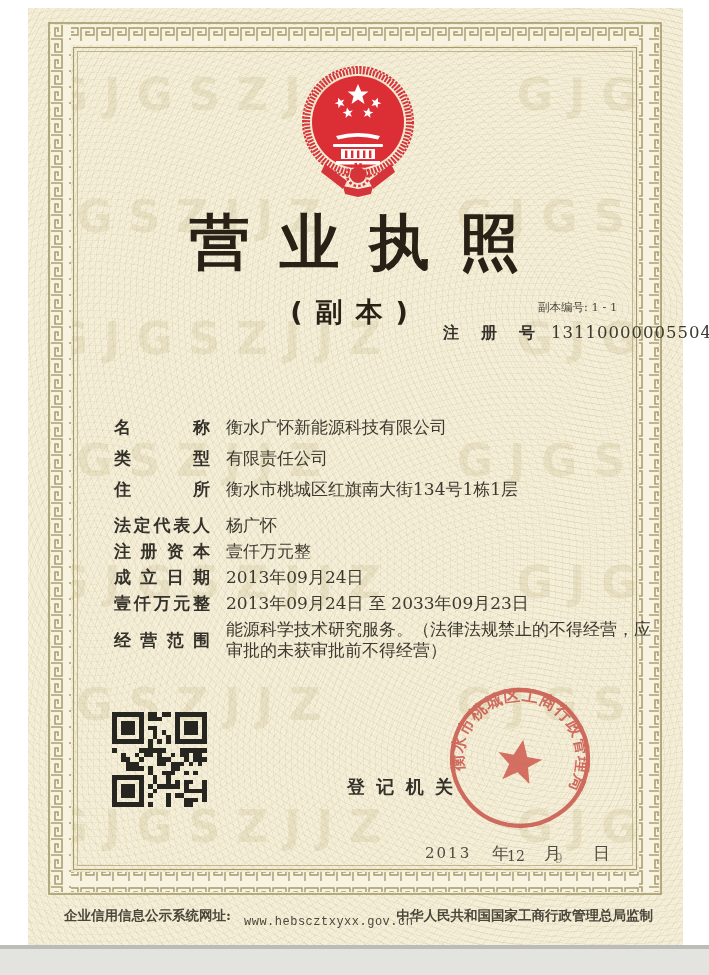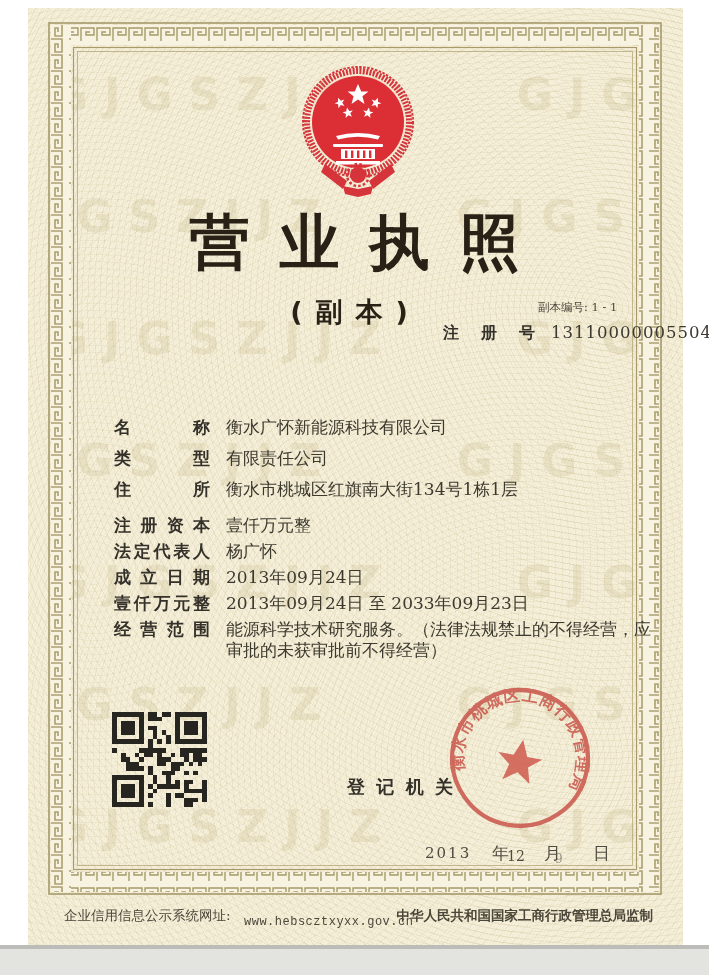--- a/index.html
+++ b/index.html
@@ -24,39 +24,39 @@
   .subtitle{position:absolute;left:0;top:294px;width:709px;text-align:center;font-size:27px;font-weight:bold;
          letter-spacing:13px;padding-left:2px;box-sizing:border-box;color:#292016;
          font-family:"DejaVu Sans","Liberation Sans",sans-serif;}
   .copy-no{position:absolute;left:538px;top:300px;font-size:11.5px;color:#4a463c;white-space:pre;}
   .reg-line{position:absolute;left:405px;top:323px;display:flex;font-size:16px;}
   .reg-label{width:92px;font-weight:600;text-align:justify;text-align-last:justify;color:#34312a;margin-left:38px;}
   .reg-no{margin-left:16px;font-size:16.5px;letter-spacing:1px;color:#3c392f;}
   .rows{position:absolute;left:114px;}
   .rows-1{top:417px;}
   .rows-2{top:515px;}
-  .row{display:flex;align-items:flex-start;}
+  .row{display:flex;align-items:center;}
   .rows-1 .row{margin-bottom:10px;}
   .rows-2 .row{margin-bottom:5px;}
   .lab{width:96px;flex:none;font-weight:600;font-size:17px;color:#34312a;
        text-align:justify;text-align-last:justify;line-height:21px;}
   .val{margin-left:16px;font-size:17px;color:#3c392f;line-height:21px;max-width:432px;}
   .qr{position:absolute;left:112px;top:712px;}
   .issuer{position:absolute;left:347px;top:775px;width:106px;font-size:18px;font-weight:600;color:#34312a;
           text-align:justify;text-align-last:justify;}
   .seal{position:absolute;left:444px;top:682px;opacity:0.85;}
   .date-row{position:absolute;left:0;top:840px;width:709px;height:36px;font-size:17px;color:#4e4b41;}
   .date-row span{position:absolute;}
   .d-year{left:425px;top:4px;font-size:15px;letter-spacing:2px;}
   .d-yunit{left:492px;top:2px;}
   .d-month{left:507px;top:8px;font-size:14px;}
   .d-munit{left:544px;top:2px;}
   .d-day{left:555px;top:12px;font-size:12px;opacity:0.55;}
   .d-dunit{left:593px;top:2px;}
-  .footer-left{position:absolute;left:64px;top:907px;font-size:13.5px;font-weight:400;color:#4a4639;}
+  .footer-left{position:absolute;left:64px;top:907px;font-size:13.5px;font-weight:700;color:#4a4639;}
   .footer-url{position:absolute;left:244px;top:915px;font-size:12px;letter-spacing:0.5px;
               font-family:"Liberation Mono","DejaVu Sans Mono",monospace;color:#4a4639;}
   .footer-right{position:absolute;right:56px;top:907px;font-size:13.5px;font-weight:600;color:#4a4639;}
 </style>
 </head>
 <body>
 
 <div class="scan">
   <div class="paper"></div>
 
@@ -142,26 +142,26 @@
       <span class="val">有限责任公司</span>
     </div>
     <div class="row">
       <span class="lab">住所</span>
       <span class="val">衡水市桃城区红旗南大街134号1栋1层</span>
     </div>
   </div>
 
   <div class="rows rows-2">
     <div class="row">
+      <span class="lab">法定代表人</span>
+      <span class="val">杨广怀</span>
+    </div>
+    <div class="row">
       <span class="lab">注册资本</span>
       <span class="val">壹仟万元整</span>
-    </div>
-    <div class="row">
-      <span class="lab">法定代表人</span>
-      <span class="val">杨广怀</span>
     </div>
     <div class="row">
       <span class="lab">成立日期</span>
       <span class="val">2013年09月24日</span>
     </div>
     <div class="row">
       <span class="lab">壹仟万元整</span>
       <span class="val">2013年09月24日  至  2033年09月23日</span>
     </div>
     <div class="row">

